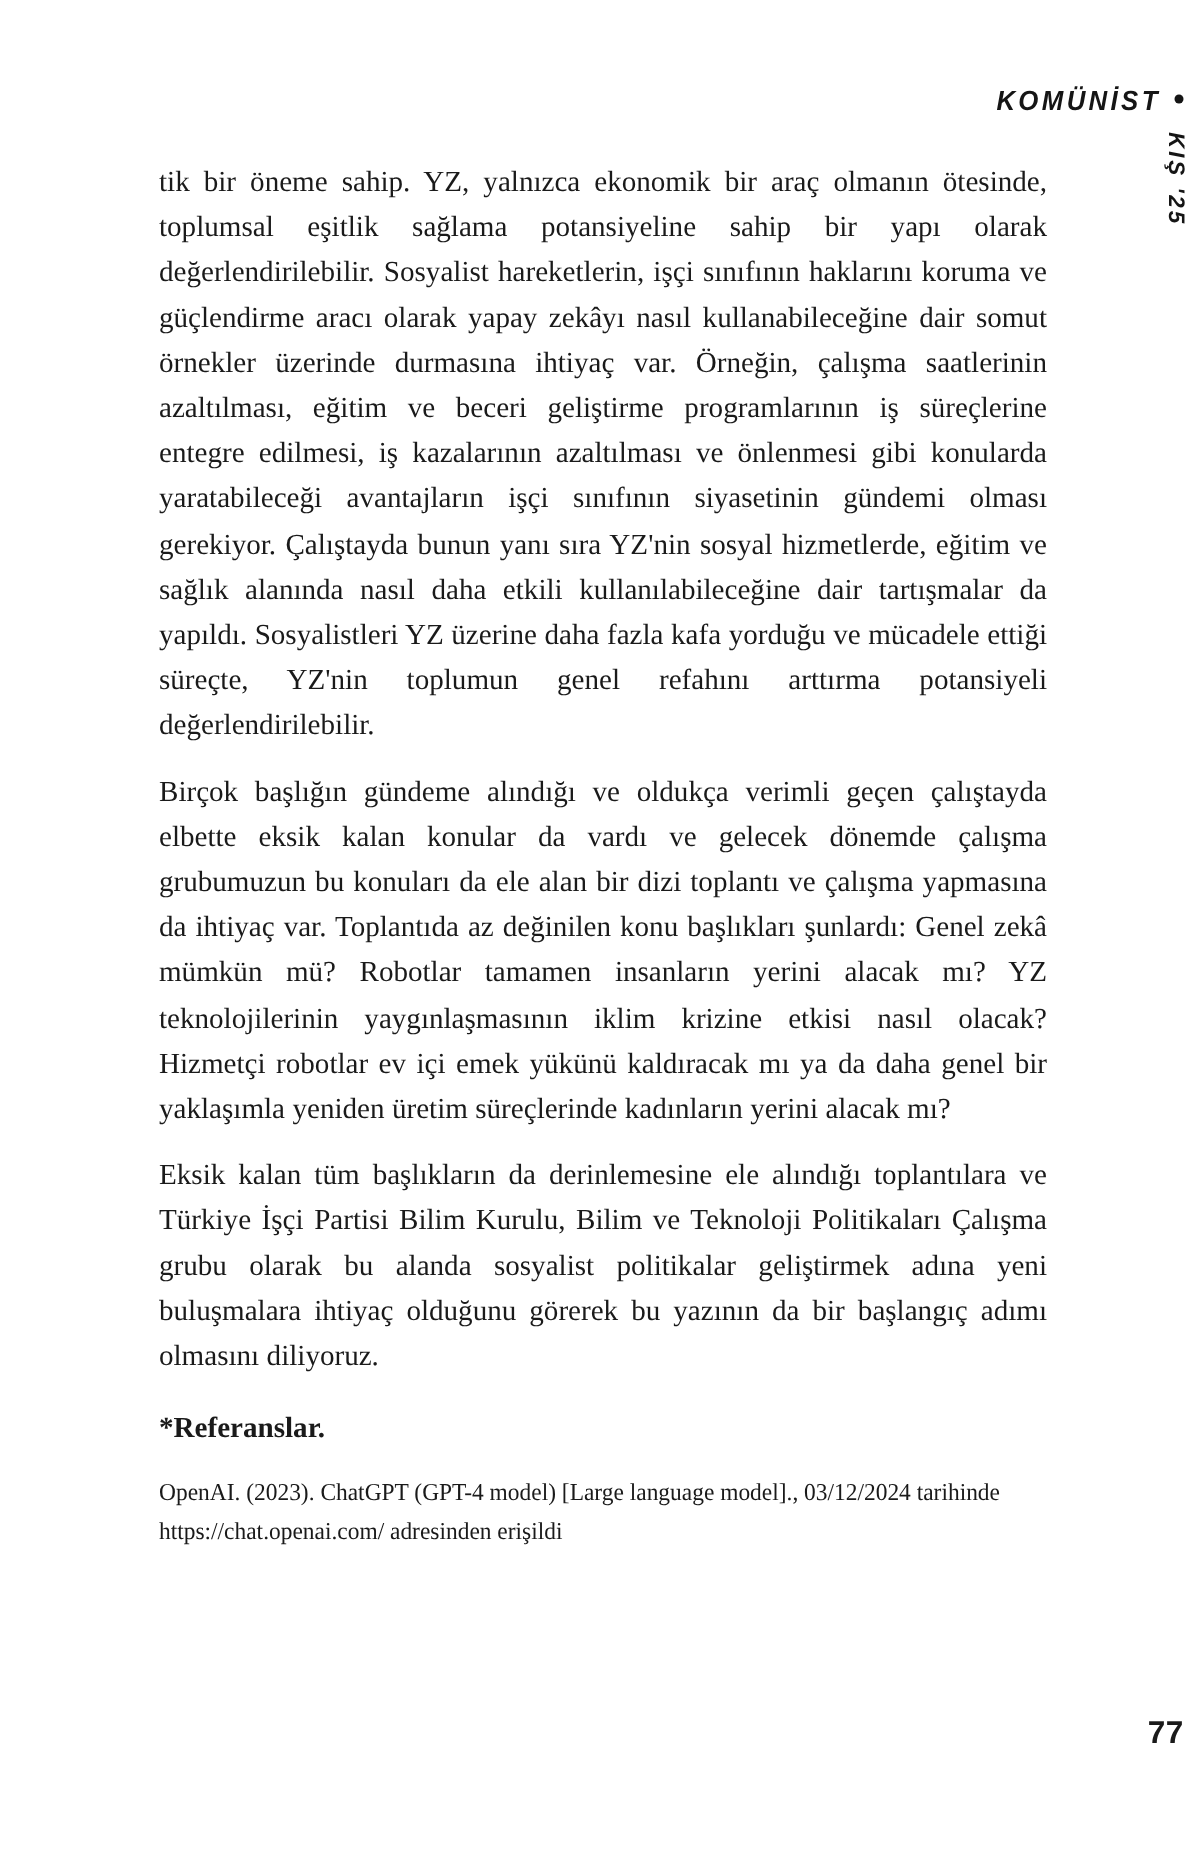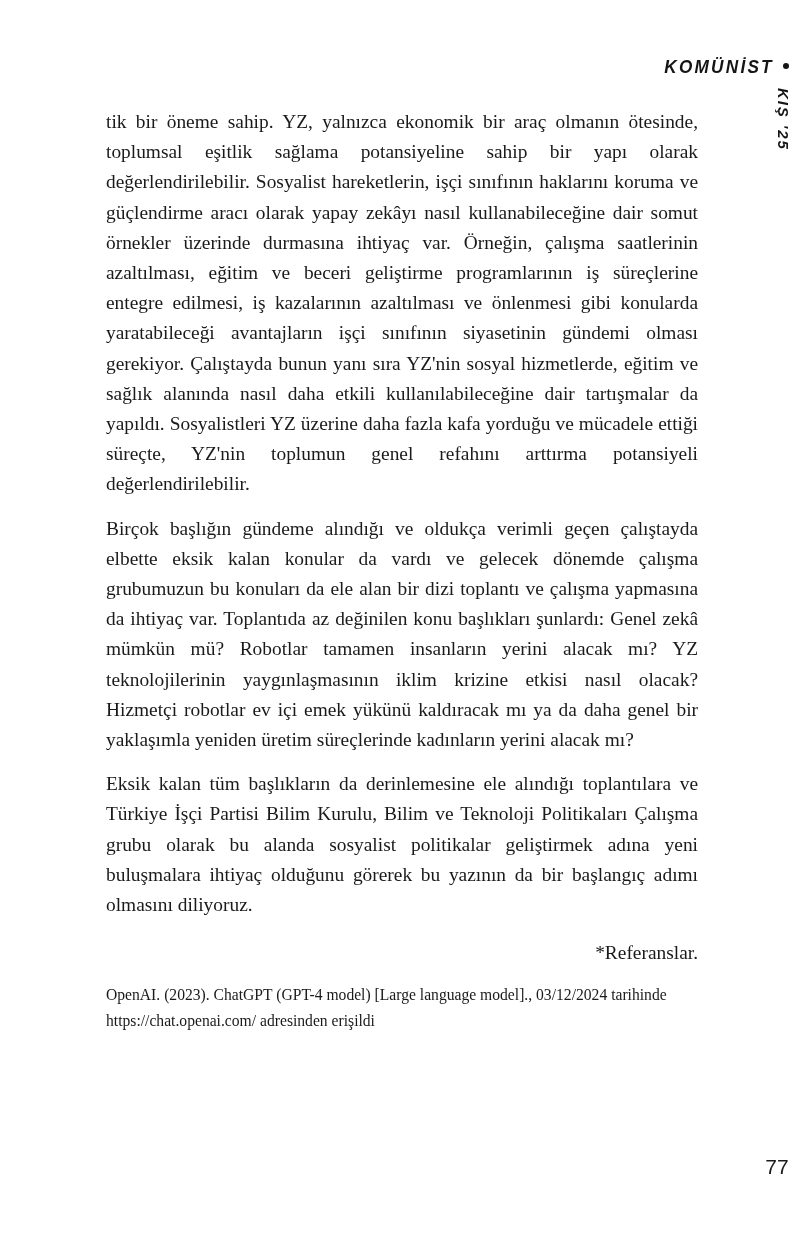--- a/index.html
+++ b/index.html
@@ -85,39 +85,40 @@
     text-justify: inter-word;
     hyphens: manual;
     word-spacing: 0.1px;
   }
   p.body:last-child { margin-bottom: 0; }
 
   .ref-head {
     margin: 18px 0 14px 0;
     font-size: 19.4px;
     line-height: 30.2px;
-    text-align: right;
+    text-align: left;
+    font-weight: bold;
   }
   p.reference {
     margin: 0;
     font-size: 16.2px;
     line-height: 26px;
     text-align: left;
     transform: scaleX(0.965);
     transform-origin: left top;
     width: 103.6%;
   }
 
   
   .folio {
     position: absolute;
     right: 49px;
-    bottom: 62px;
+    bottom: 73px;
     font-family: "Liberation Sans", "DejaVu Sans", sans-serif;
-    font-weight: 400;
+    font-weight: 700;
     font-size: 21px;
     color: #1a1a1a;
     letter-spacing: 0.2px;
   }
 </style>
 </head>
 <body>
 
 <div class="page">
 

